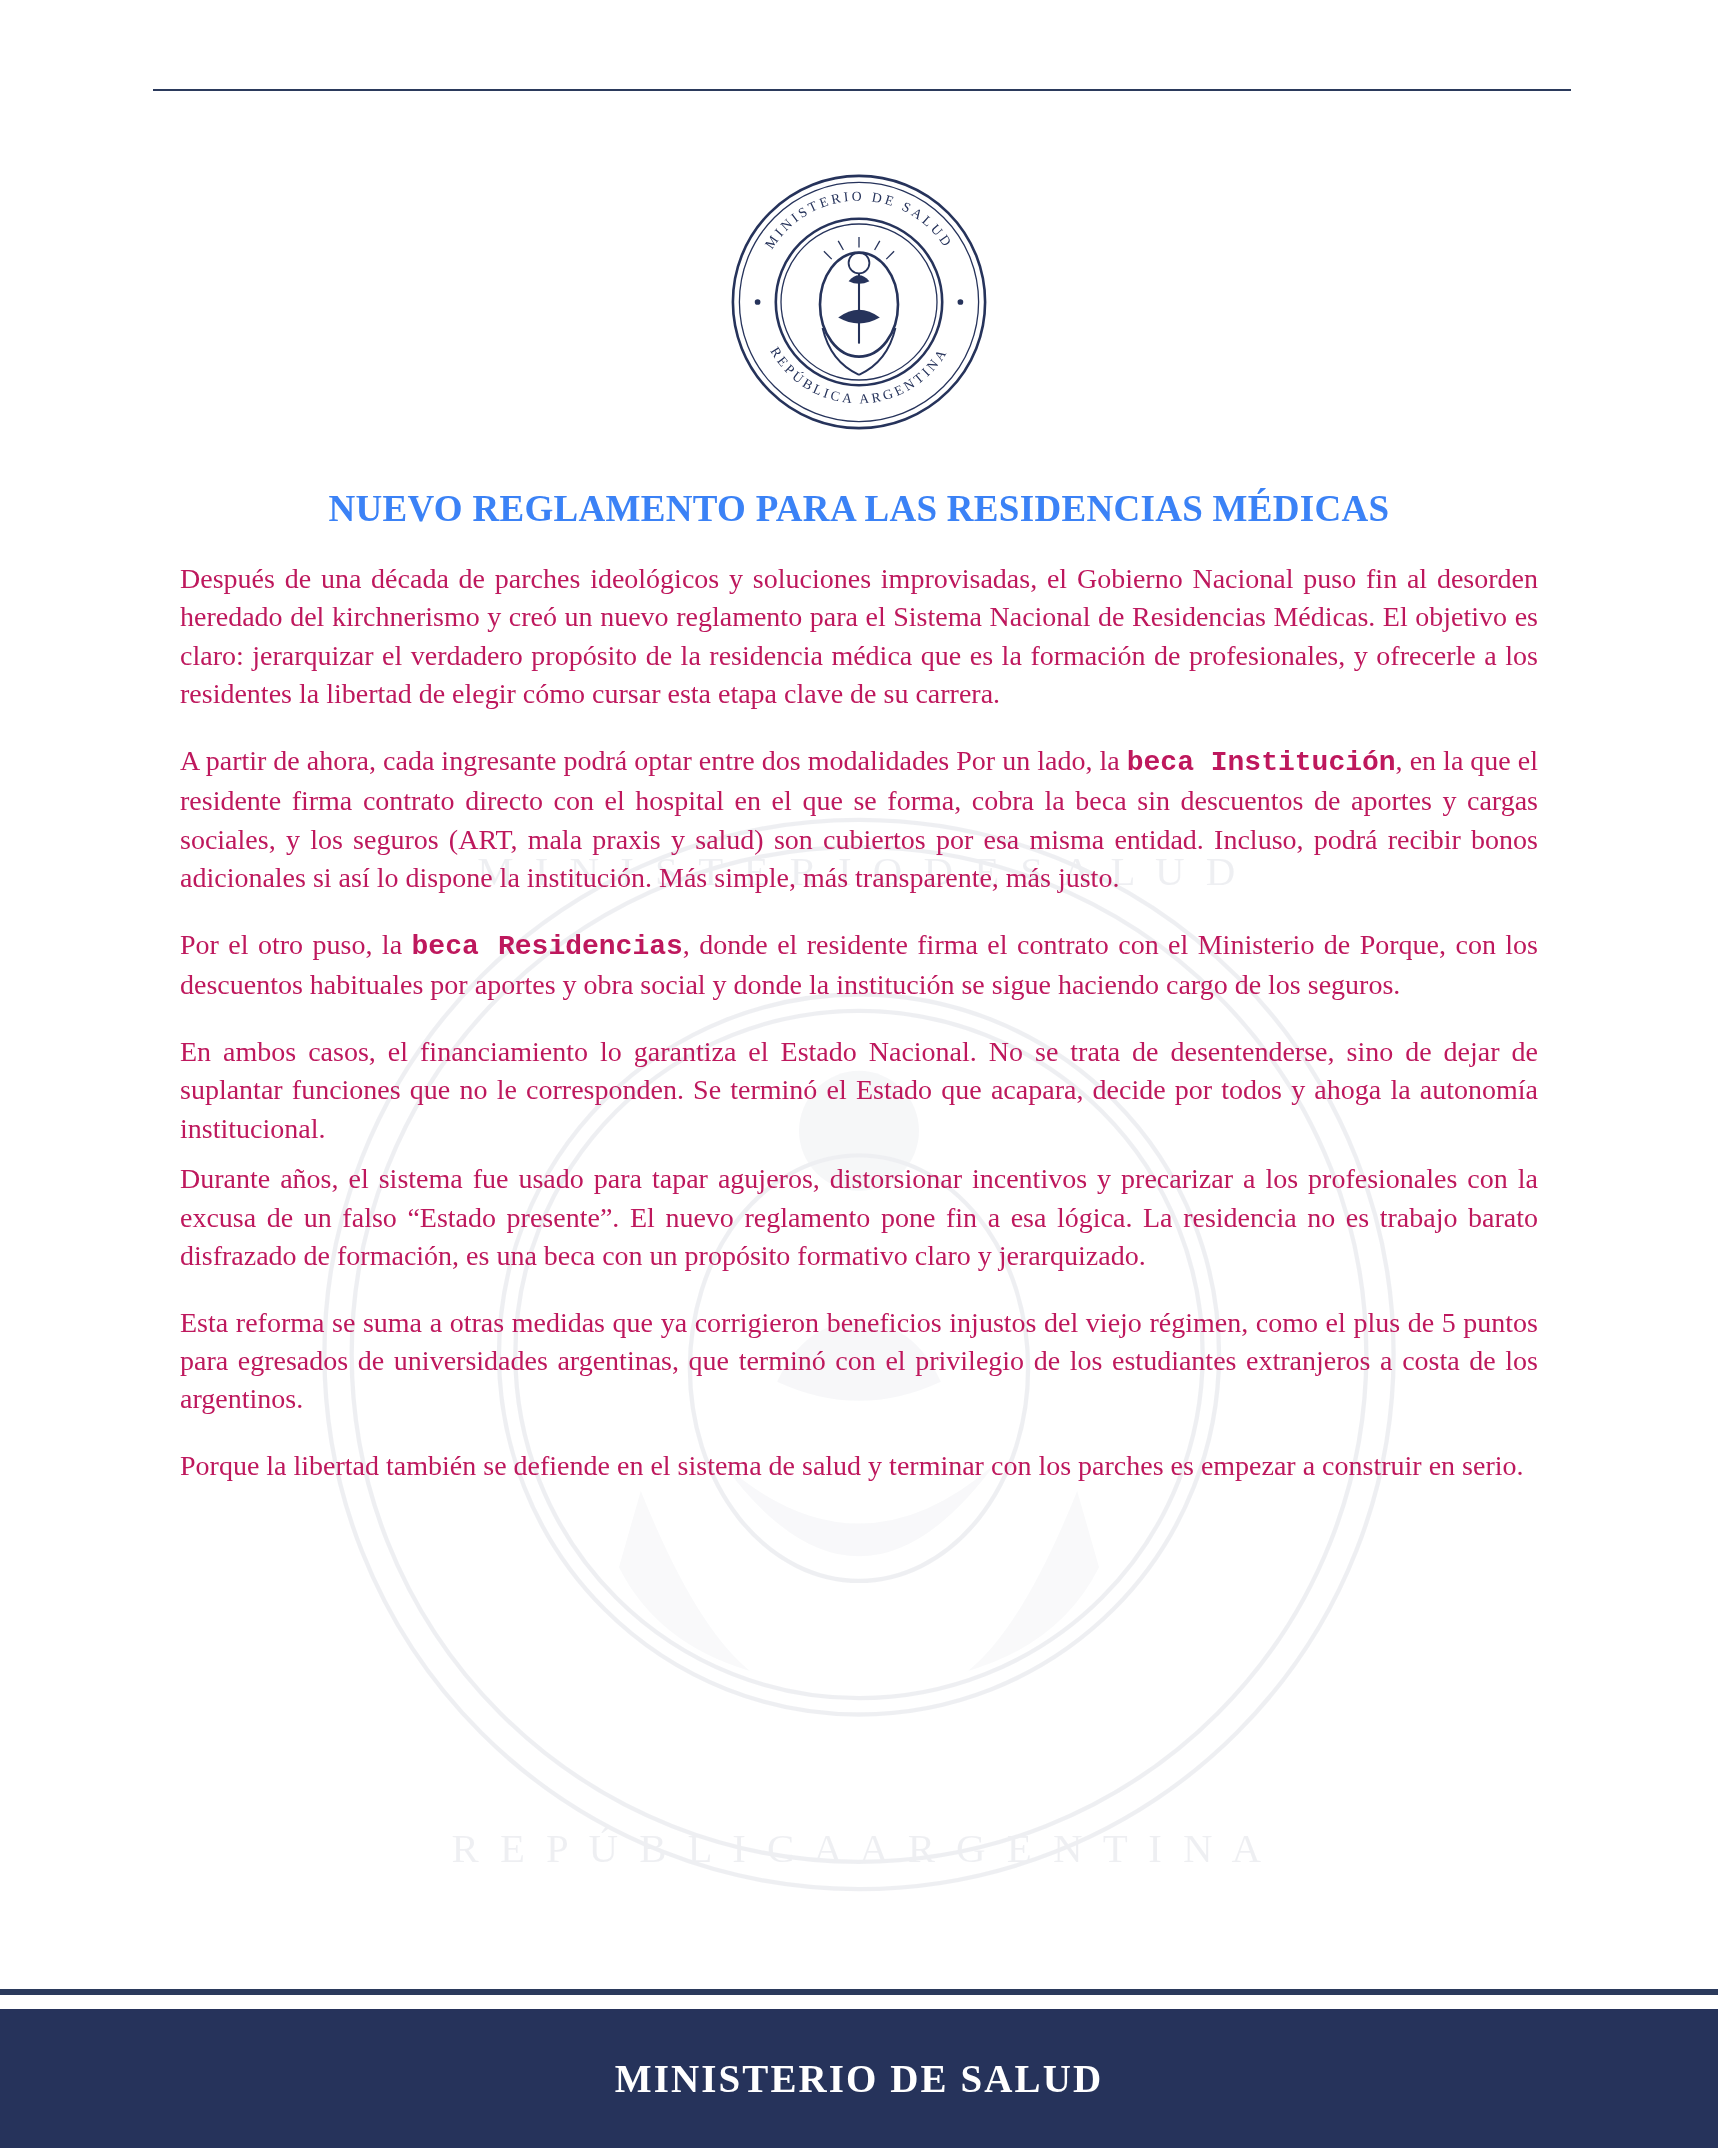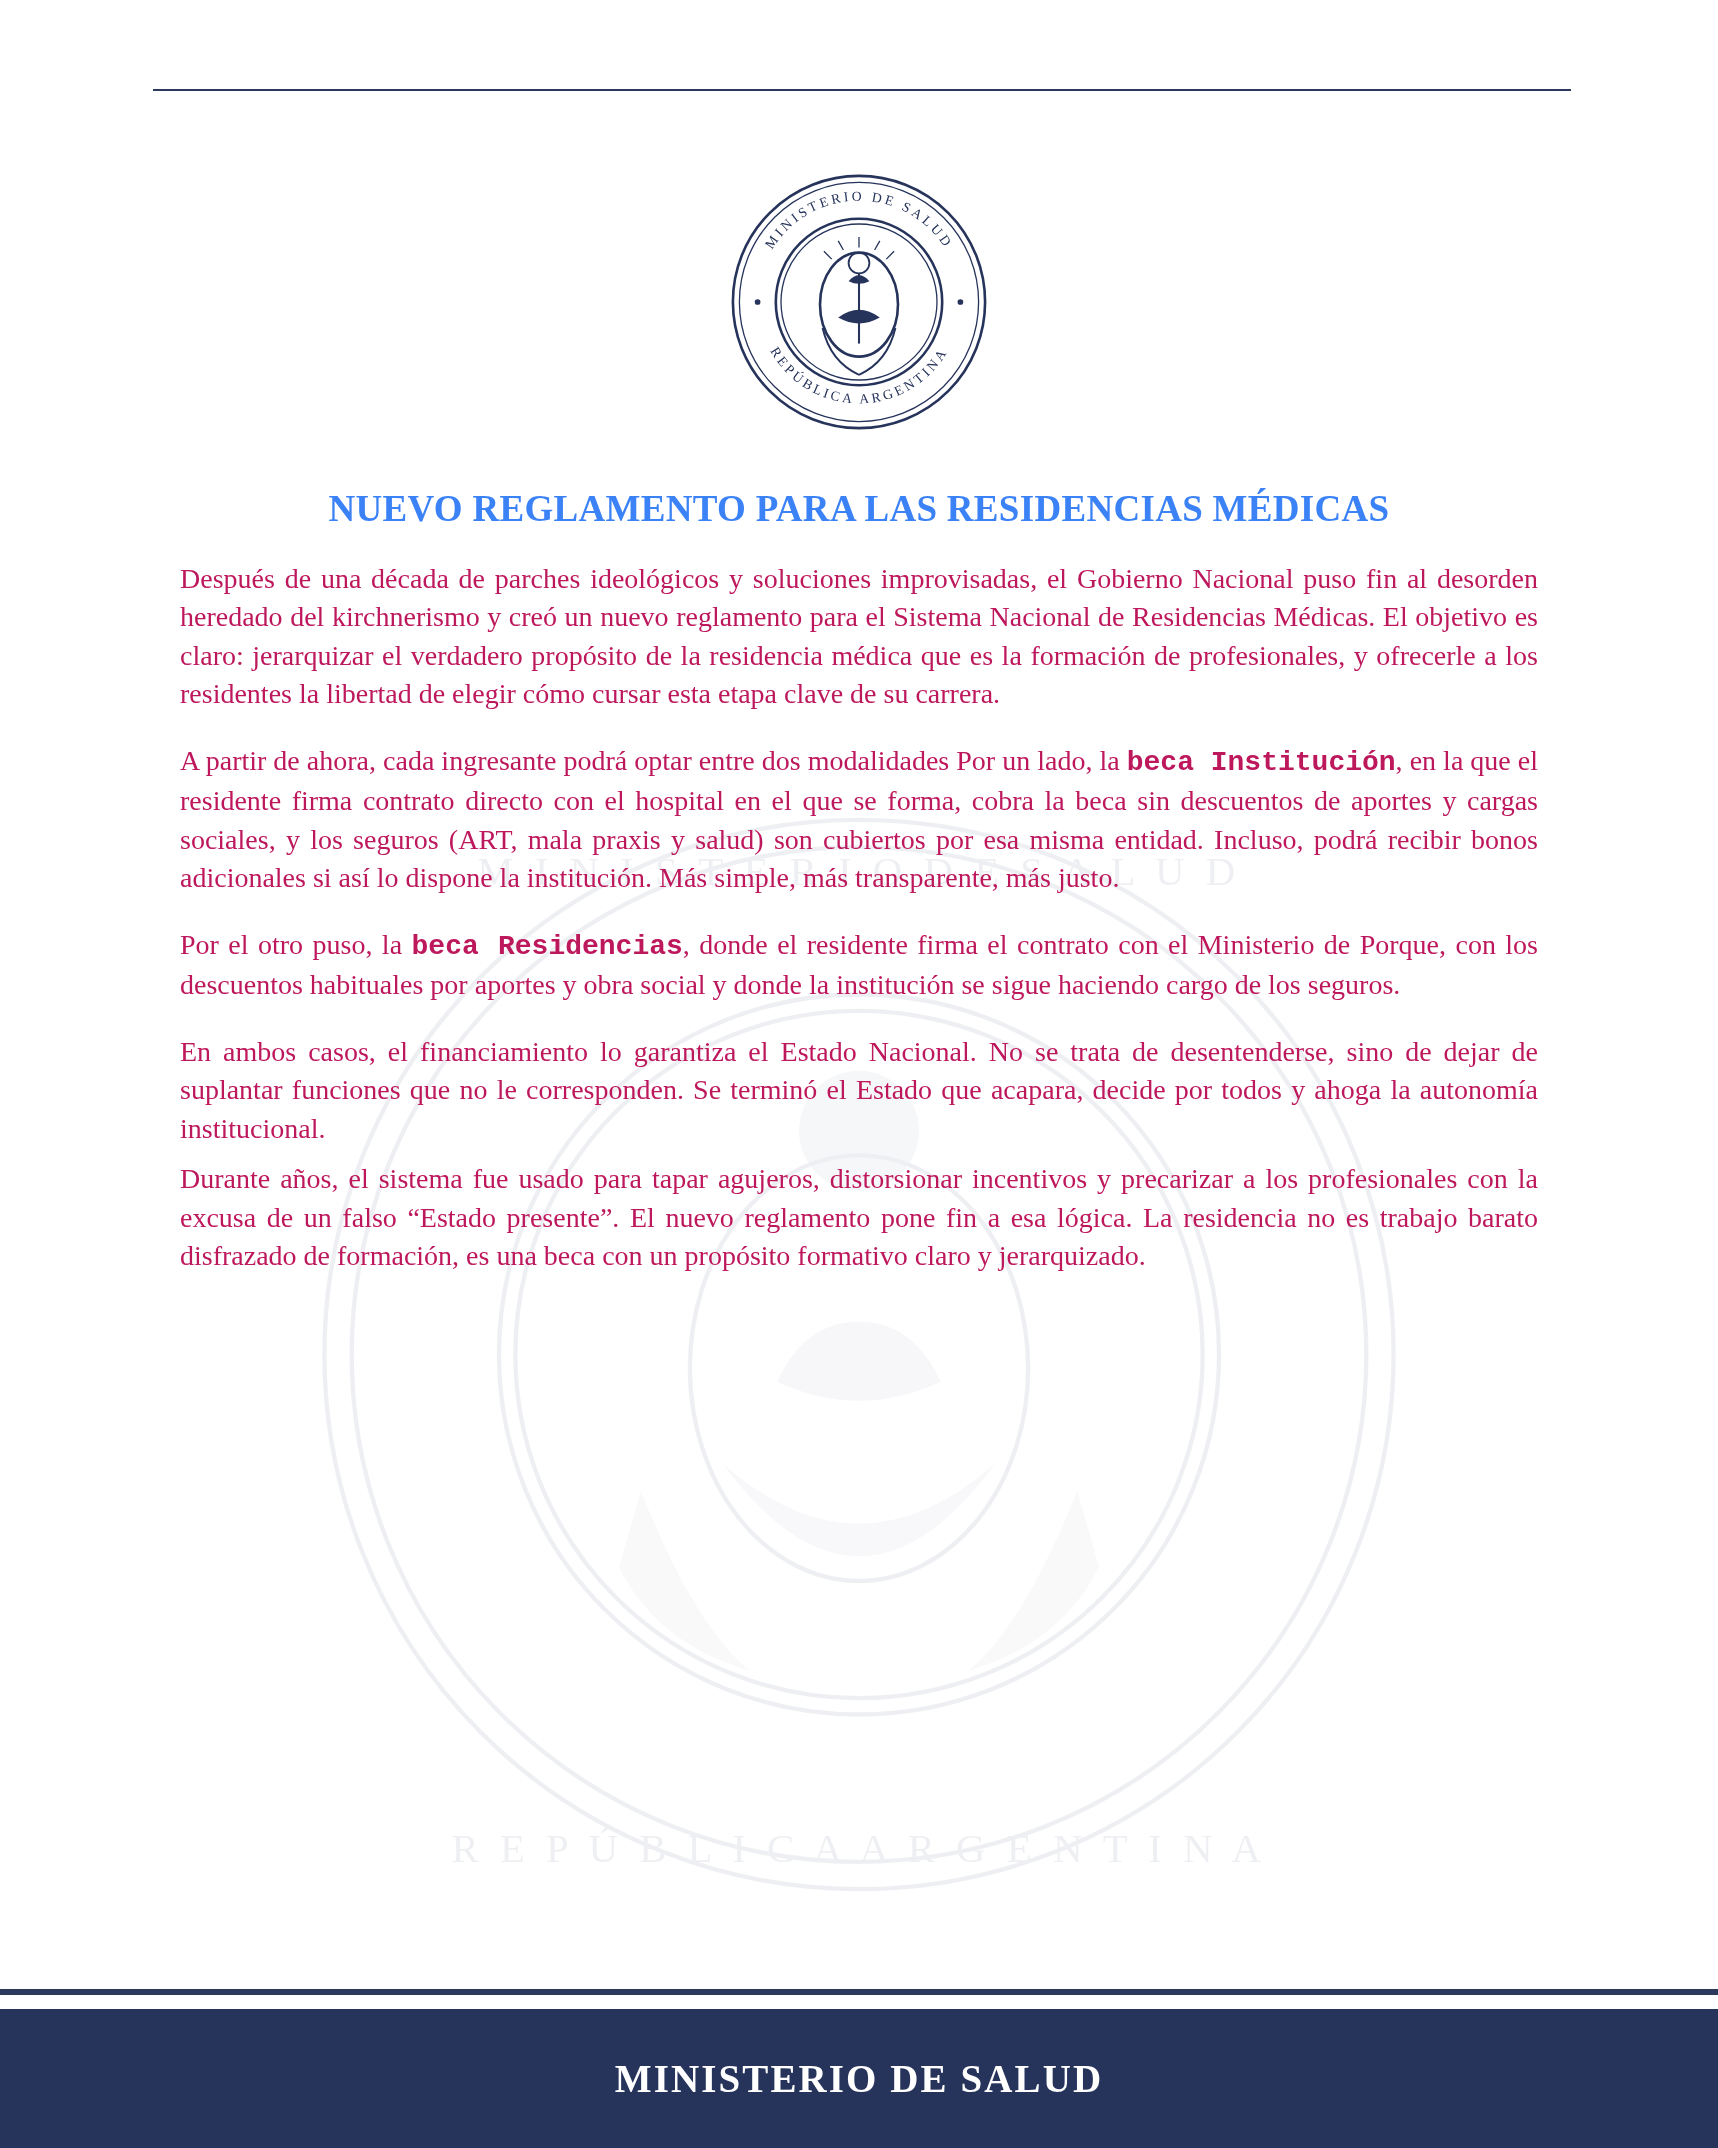--- a/index.html
+++ b/index.html
@@ -197,21 +197,23 @@
     <p class="para">Después de una década de parches ideológicos y soluciones improvisadas, el Gobierno Nacional puso fin al desorden heredado del kirchnerismo y creó un nuevo reglamento para el Sistema Nacional de Residencias Médicas. El objetivo es claro: jerarquizar el verdadero propósito de la residencia médica que es la formación de profesionales, y ofrecerle a los residentes la libertad de elegir cómo cursar esta etapa clave de su carrera.</p>
 
     <p class="para"><span>A partir de ahora, cada ingresante podrá optar entre dos modalidades Por un lado, la </span><b>beca Institución</b><span>, en la que el residente firma contrato directo con el hospital en el que se forma, cobra la beca sin descuentos de aportes y cargas sociales, y los seguros (ART, mala praxis y salud) son cubiertos por esa misma entidad. Incluso, podrá recibir bonos adicionales si así lo dispone la institución. Más simple, más transparente, más justo.</span></p>
 
     <p class="para"><span>Por el otro puso, la </span><b>beca Residencias</b><span>, donde el residente firma el contrato con el Ministerio de Porque, con los descuentos habituales por aportes y obra social y donde la institución se sigue haciendo cargo de los seguros.</span></p>
 
     <p class="para tight">En ambos casos, el financiamiento lo garantiza el Estado Nacional. No se trata de desentenderse, sino de dejar de suplantar funciones que no le corresponden. Se terminó el Estado que acapara, decide por todos y ahoga la autonomía institucional.</p>
 
     <p class="para">Durante años, el sistema fue usado para tapar agujeros, distorsionar incentivos y precarizar a los profesionales con la excusa de un falso “Estado presente”. El nuevo reglamento pone fin a esa lógica. La residencia no es trabajo barato disfrazado de formación, es una beca con un propósito formativo claro y jerarquizado.</p>
 
-
+    <p class="para">Esta reforma se suma a otras medidas que ya corrigieron beneficios injustos del viejo régimen, como el plus de 5 puntos para egresados de universidades argentinas, que terminó con el privilegio de los estudiantes extranjeros a costa de los argentinos.</p>
+
+    <p class="para last">Porque la libertad también se defiende en el sistema de salud y terminar con los parches es empezar a construir en serio.</p>
 
   </div>
 
   <div class="footer-rule"></div>
 
   <div class="footer-bar">
     <span class="footer-text">MINISTERIO DE SALUD</span>
   </div>
 
 </div>

